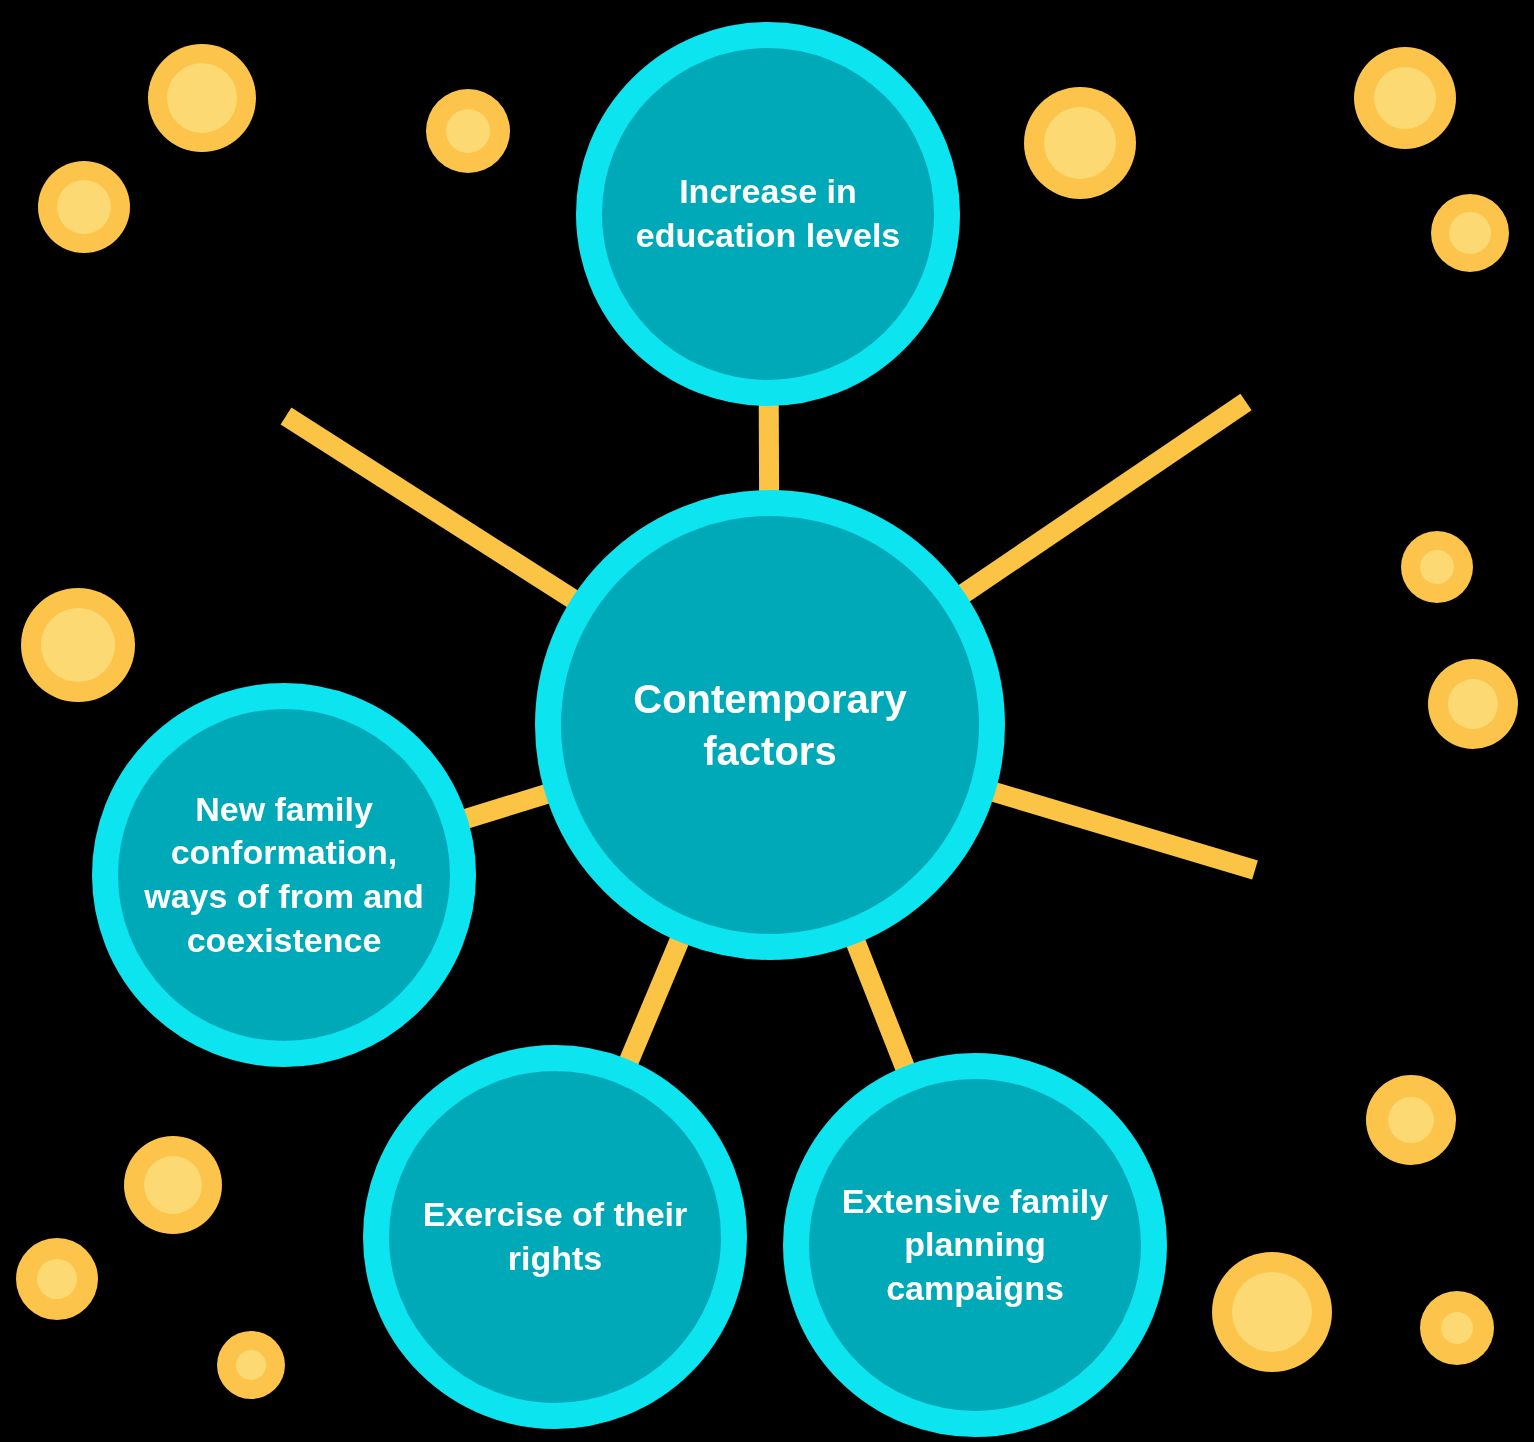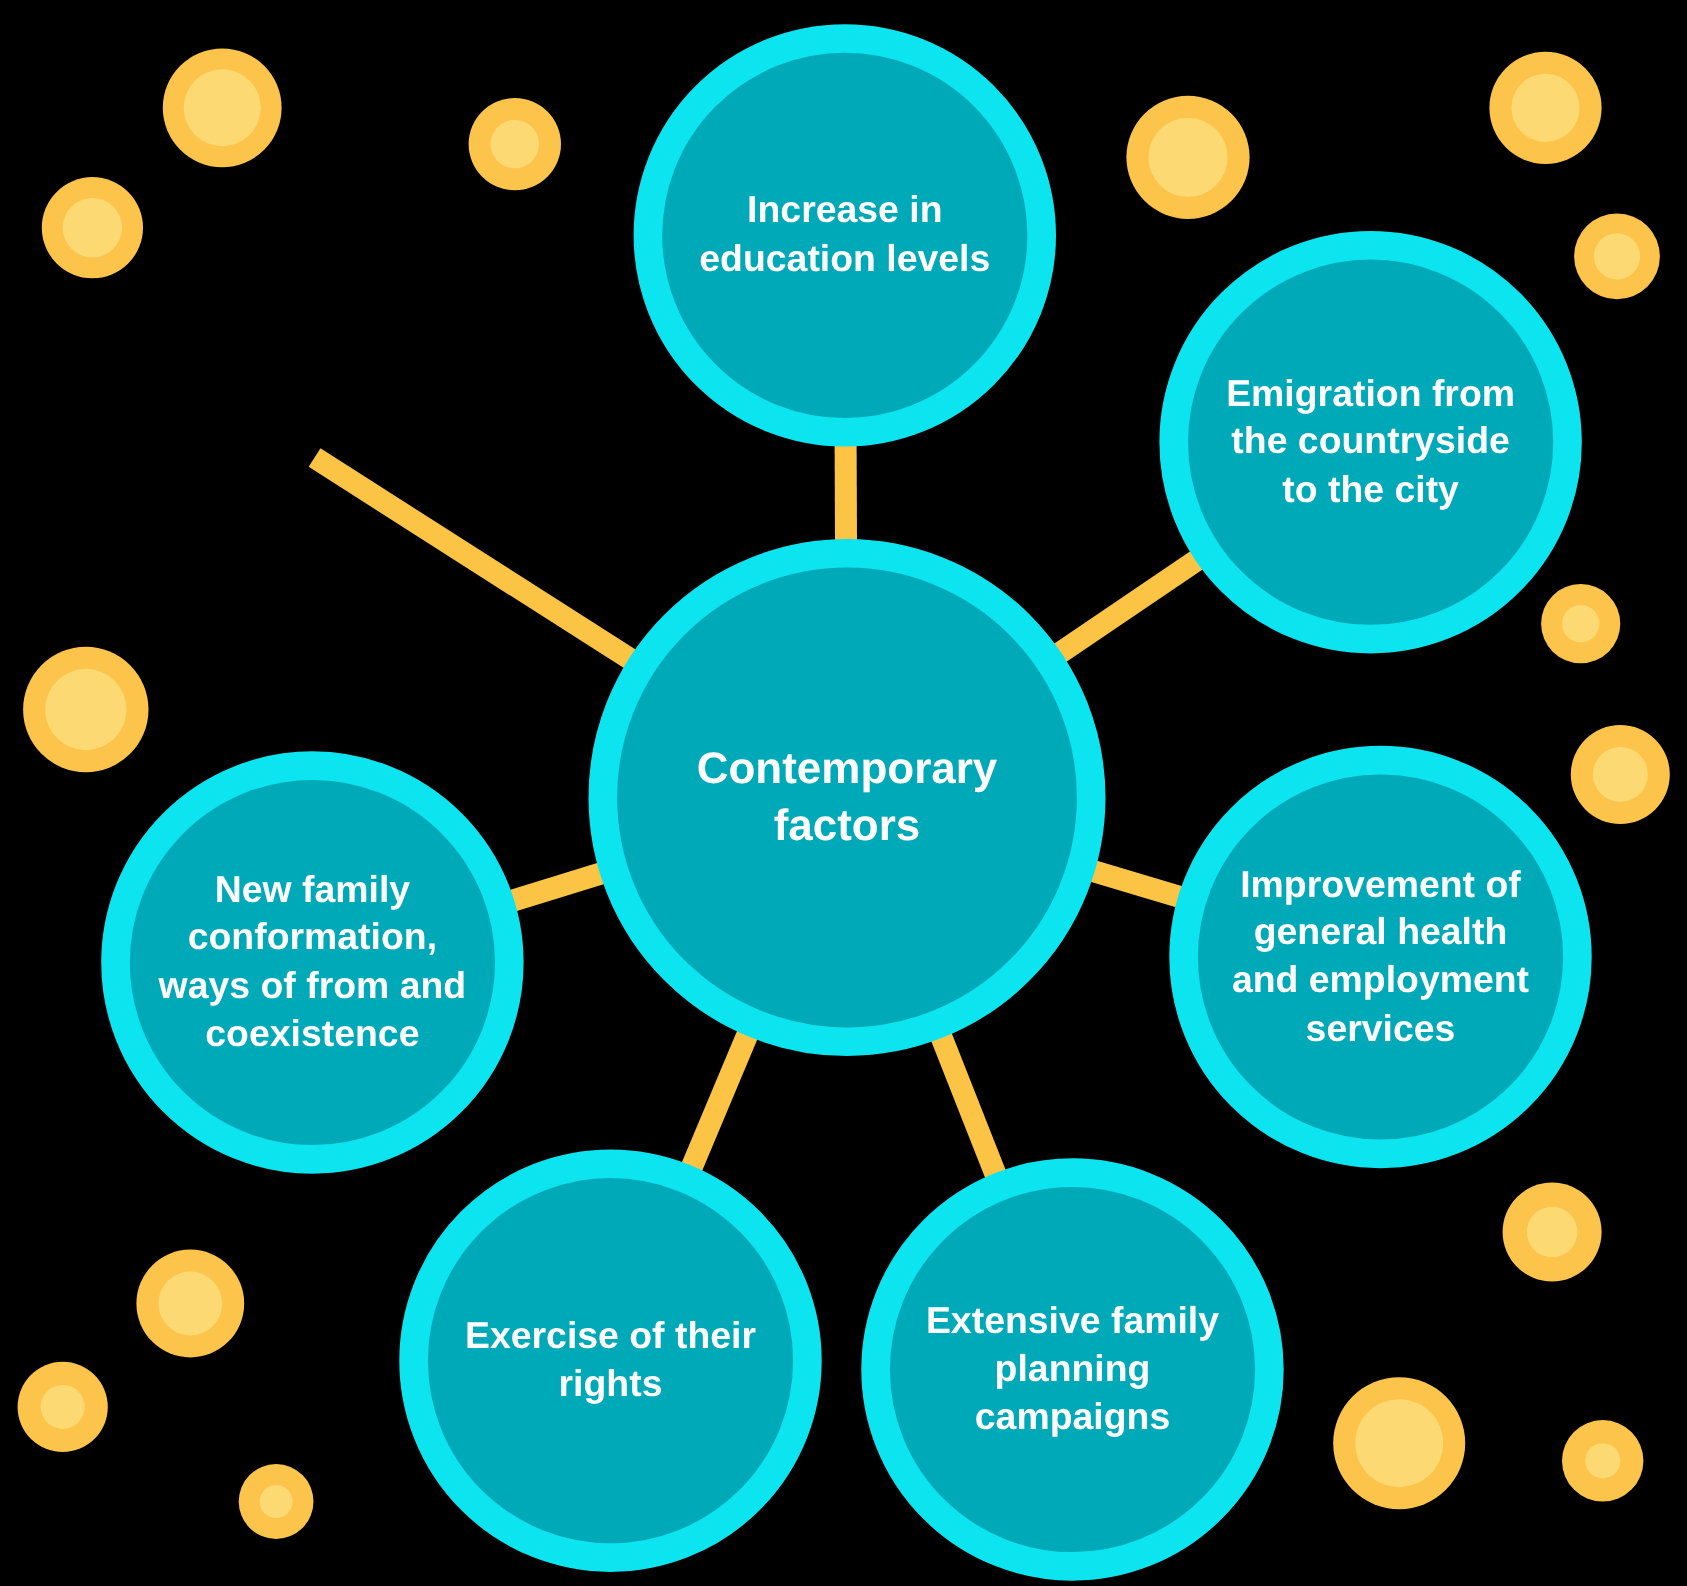--- a/index.html
+++ b/index.html
@@ -133,26 +133,20 @@
       <div class="dot-core" style="width:32px;height:32px;"></div>
     </div>
 
   <div class="node" style="left:576px;top:22px;width:384px;height:384px;">
     <span class="node-label">Increase in education levels</span>
   </div>
 
   <div class="node center" style="left:535px;top:490px;width:470px;height:470px;">
     <span class="node-label">Contemporary factors</span>
   </div>
-  <div class="node" style="left:1054px;top:210px;width:384px;height:384px;">
-    <span class="node-label">Emigration from the countryside to the city</span>
-  </div>
-  <div class="node" style="left:1063px;top:678px;width:384px;height:384px;">
-    <span class="node-label">Improvement of general health and employment services</span>
-  </div>
   <div class="node" style="left:363px;top:1045px;width:384px;height:384px;">
     <span class="node-label">Exercise of their rights</span>
   </div>
   <div class="node" style="left:783px;top:1053px;width:384px;height:384px;">
     <span class="node-label">Extensive family planning campaigns</span>
   </div>
   <div class="node" style="left:92px;top:683px;width:384px;height:384px;">
     <span class="node-label">New family conformation, ways of from and coexistence</span>
   </div>
 

